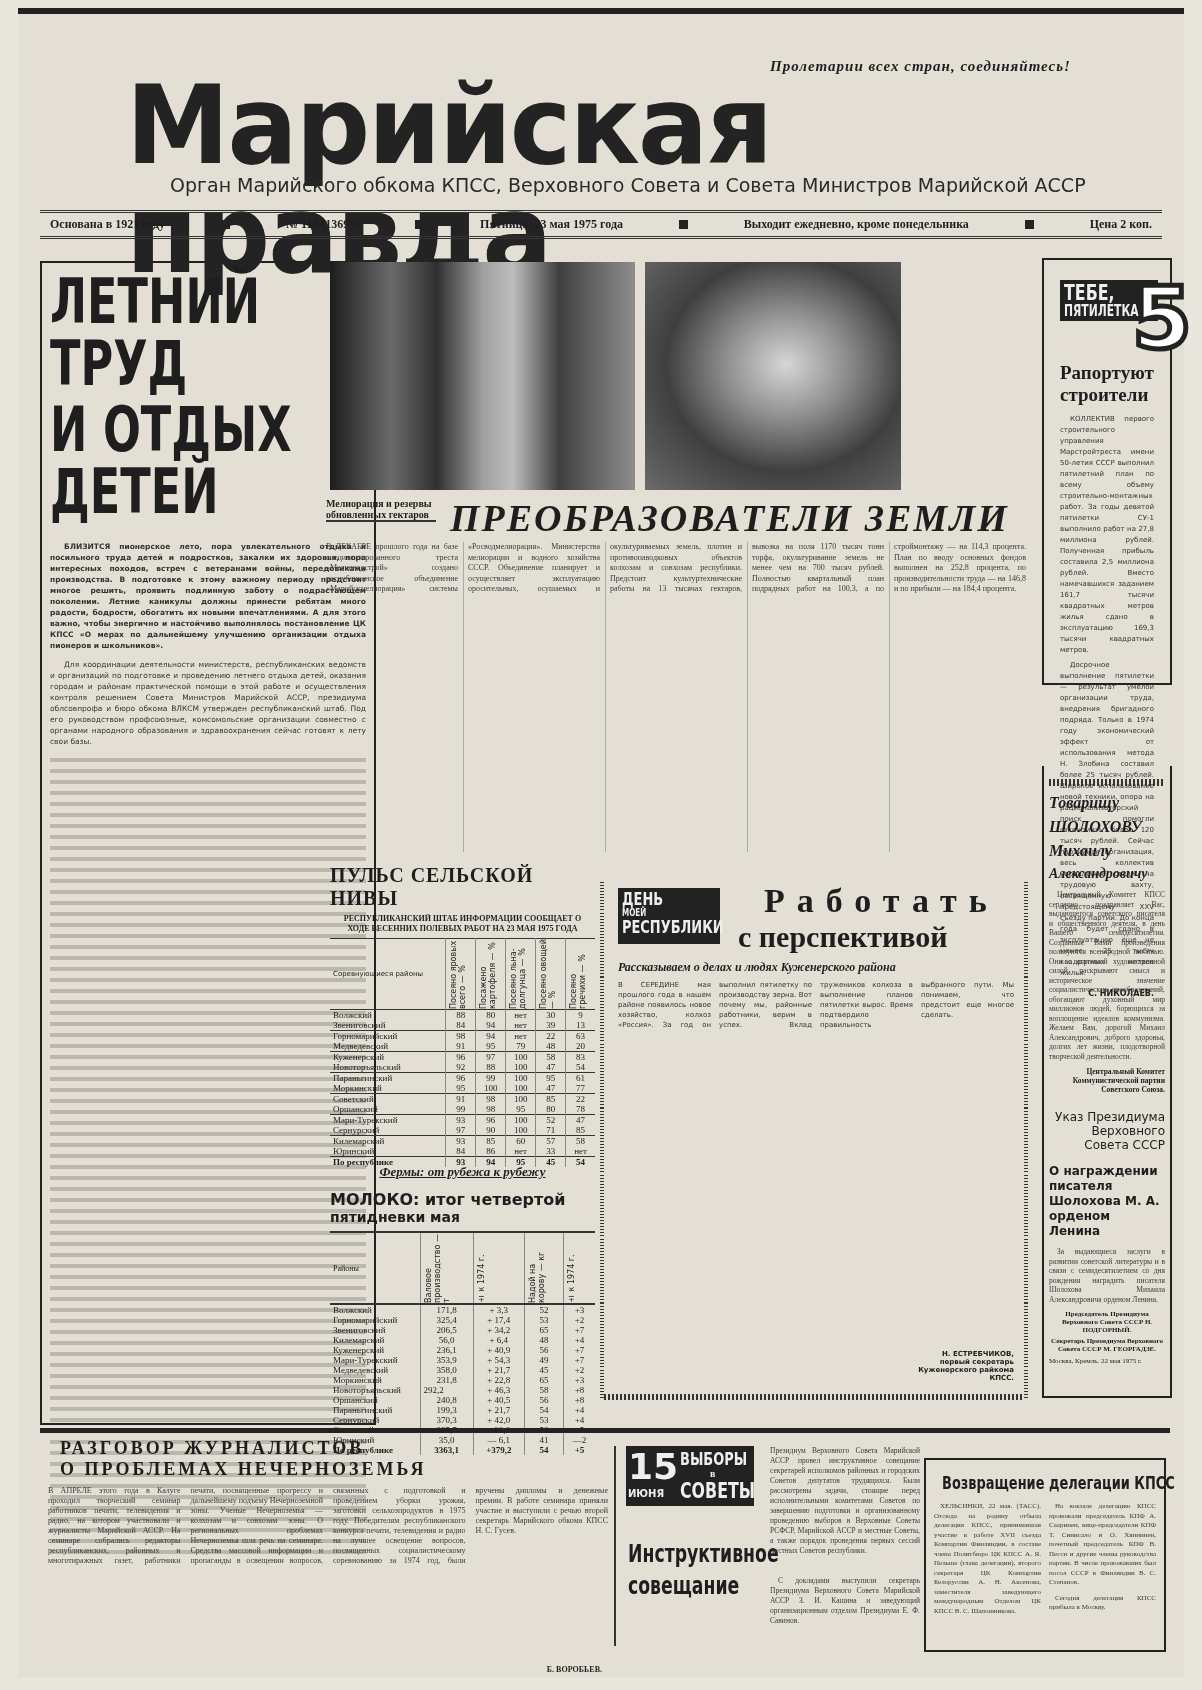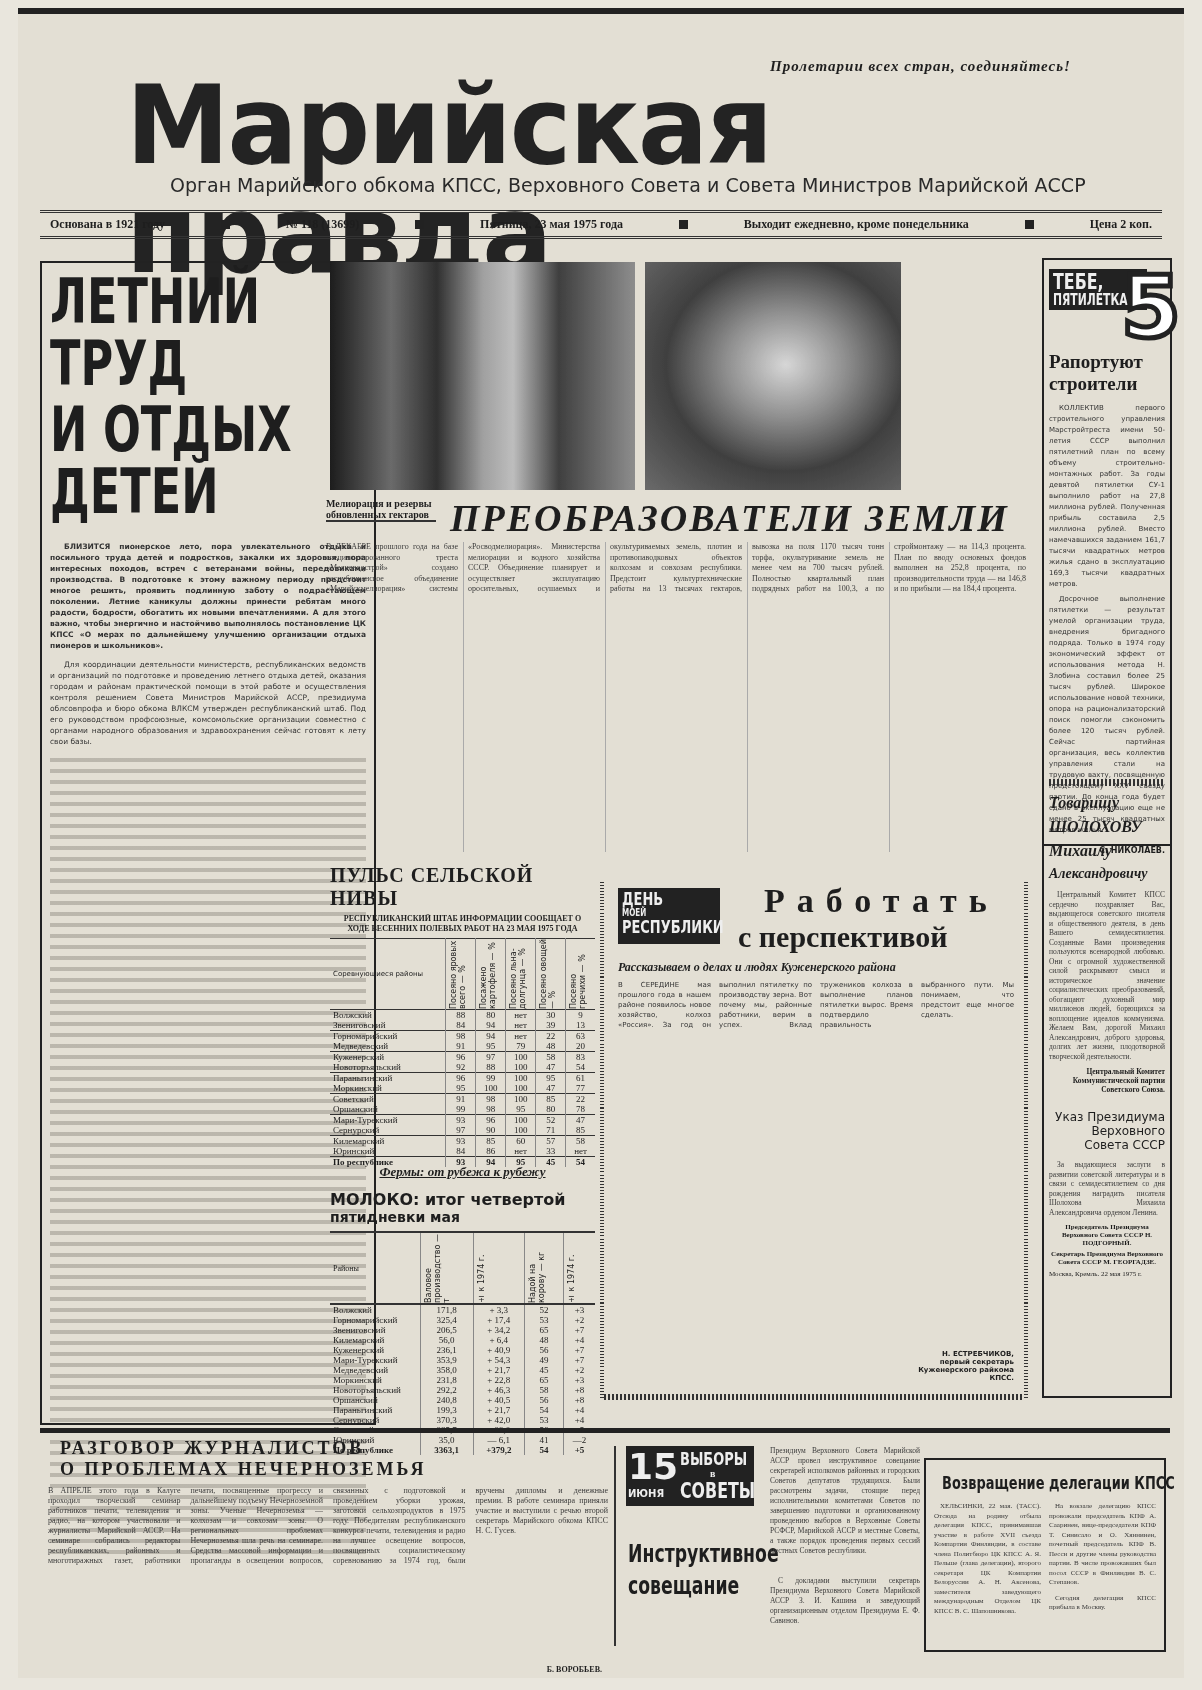--- a/index.html
+++ b/index.html
@@ -57,21 +57,21 @@
 
   <div class="abs" style="left:308px;top:484px;width:700px;height:360px;">
     <div class="abs" style="left:0;top:0;width:110px;border-bottom:2px solid #333;">
       <div style="font-size:10px;font-weight:bold;">Мелиорация и резервы</div>
       <div style="font-size:10px;font-weight:bold;">обновленных гектаров</div>
     </div>
     <div class="abs" style="left:124px;top:-2px;font-size:38px;font-weight:bold;font-style:italic;letter-spacing:2px;">ПРЕОБРАЗОВАТЕЛИ ЗЕМЛИ</div>
     <div class="abs txt" style="left:0;top:44px;width:700px;height:310px;column-count:5;column-gap:10px;column-rule:1px solid #aaa;overflow:hidden;">В ДЕКАБРЕ прошлого года на базе специализированного треста «Мелиоводстрой» создано республиканское объединение «Марийскмелиорация» системы «Росводмелиорация». Министерства мелиорации и водного хозяйства СССР. Объединение планирует и осуществляет эксплуатацию оросительных, осушаемых и окультуриваемых земель, плотин и противопаводковых объектов колхозам и совхозам республики. Предстоит культуртехнические работы на 13 тысячах гектаров, вывозка на поля 1170 тысяч тонн торфа, окультуривание земель не менее чем на 700 тысяч рублей. Полностью квартальный план подрядных работ на 100,3, а по строймонтажу — на 114,3 процента. План по вводу основных фондов выполнен на 252,8 процента, по производительности труда — на 146,8 и по прибыли — на 184,4 процента.</div>
   </div>
 
-  <div class="abs box" style="left:1024px;top:244px;width:130px;height:588px;padding:5px;">
+  <div class="abs box" style="left:1024px;top:244px;width:130px;height:427px;padding:16px;">
     <div style="position:relative;height:80px;">
       <div class="abs" style="left:0;top:4px;background:#222;color:#eee;padding:2px 4px;">
         <div class="hdr-cond" style="font-size:22px;width:80px;">ТЕБЕ,</div>
         <div class="hdr-cond" style="font-size:15px;width:90px;">ПЯТИЛЕТКА</div>
       </div>
       <div class="abs" style="left:72px;top:-8px;font-size:86px;font-weight:900;font-family:'DejaVu Sans',sans-serif;color:#fff;-webkit-text-stroke:5px #222;">5</div>
     </div>
     <div style="font-size:19px;font-weight:bold;margin-top:6px;">Рапортуют</div>
     <div style="font-size:19px;font-weight:bold;margin-bottom:8px;">строители</div>
     <p class="sans-txt" style="text-indent:10px;font-size:7px;">КОЛЛЕКТИВ первого строительного управления Марстройтреста имени 50-летия СССР выполнил пятилетний план по всему объему строительно-монтажных работ. За годы девятой пятилетки СУ-1 выполнило работ на 27,8 миллиона рублей. Полученная прибыль составила 2,5 миллиона рублей. Вместо намечавшихся заданием 161,7 тысячи квадратных метров жилья сдано в эксплуатацию 169,3 тысячи квадратных метров.</p>
@@ -83,20 +83,21 @@
     <div class="hatch" style="height:7px;margin:8px 0;"></div>
     <div style="font-size:16px;font-weight:bold;font-style:italic;">Товарищу</div>
     <div style="font-size:16px;font-weight:bold;font-style:italic;margin-top:6px;">ШОЛОХОВУ</div>
     <div style="font-size:16px;font-weight:bold;font-style:italic;margin-top:6px;">Михаилу</div>
     <div style="font-size:14px;font-weight:bold;font-style:italic;margin-top:6px;">Александровичу</div>
     <p class="txt" style="margin-top:8px;text-indent:8px;font-size:7.5px;line-height:9.5px;">Центральный Комитет КПСС сердечно поздравляет Вас, выдающегося советского писателя и общественного деятеля, в день Вашего семидесятилетия. Созданные Вами произведения пользуются всенародной любовью. Они с огромной художественной силой раскрывают смысл и историческое значение социалистических преобразований, обогащают духовный мир миллионов людей, борющихся за воплощение идеалов коммунизма. Желаем Вам, дорогой Михаил Александрович, доброго здоровья, долгих лет жизни, плодотворной творческой деятельности.</p>
     <p style="font-size:7.5px;font-weight:bold;text-align:right;margin-top:6px;">Центральный Комитет Коммунистической партии Советского Союза.</p>
     <div style="font-family:'DejaVu Sans',sans-serif;font-size:12px;text-align:right;margin-top:16px;">Указ Президиума</div>
     <div style="font-family:'DejaVu Sans',sans-serif;font-size:12px;text-align:right;">Верховного</div>
     <div style="font-family:'DejaVu Sans',sans-serif;font-size:12px;text-align:right;">Совета СССР</div>
+    <div style="font-family:'DejaVu Sans',sans-serif;font-size:12px;font-weight:bold;margin-top:12px;line-height:15px;">О награждении писателя Шолохова М. А. орденом Ленина</div>
     <p class="txt" style="margin-top:8px;font-size:7.5px;line-height:9.5px;text-indent:8px;">За выдающиеся заслуги в развитии советской литературы и в связи с семидесятилетием со дня рождения наградить писателя Шолохова Михаила Александровича орденом Ленина.</p>
     <p style="font-size:7px;font-weight:bold;text-align:center;margin-top:6px;">Председатель Президиума Верховного Совета СССР Н. ПОДГОРНЫЙ.</p>
     <p style="font-size:7px;font-weight:bold;text-align:center;margin-top:3px;">Секретарь Президиума Верховного Совета СССР М. ГЕОРГАДЗЕ.</p>
     <p style="font-size:7px;margin-top:4px;">Москва, Кремль. 22 мая 1975 г.</p>
   </div>
 
   <div class="abs" style="left:312px;top:850px;width:265px;">
     <div style="font-size:20px;font-weight:bold;letter-spacing:1px;">ПУЛЬС СЕЛЬСКОЙ НИВЫ</div>
     <div style="font-size:8px;font-weight:bold;text-align:center;margin:4px 12px;line-height:10px;">РЕСПУБЛИКАНСКИЙ ШТАБ ИНФОРМАЦИИ СООБЩАЕТ О ХОДЕ ВЕСЕННИХ ПОЛЕВЫХ РАБОТ НА 23 МАЯ 1975 ГОДА</div>
     <table style="width:100%;margin-top:2px;border-top:1px solid #333;">
@@ -319,21 +320,21 @@
           </tr>
           <tr>
             <td style="text-align: left; line-height: 10px;">Моркинский</td>
             <td class="col-rule" style="text-align: center; line-height: 10px;">231,8</td>
             <td class="col-rule" style="text-align: center; line-height: 10px;">+ 22,8</td>
             <td class="col-rule" style="text-align: center; line-height: 10px;">65</td>
             <td class="col-rule" style="text-align: center; line-height: 10px;">+3</td>
           </tr>
           <tr>
             <td style="text-align: left; line-height: 10px;">Новоторъяльский</td>
-            <td class="col-rule" style="text-align: center; line-height: 10px;">292,2</td>
+            <td class="col-rule" style="line-height: 10px;">292,2</td>
             <td class="col-rule" style="text-align: center; line-height: 10px; margin-top: 48px;">+ 46,3</td>
             <td class="col-rule" style="text-align: center; line-height: 10px;">58</td>
             <td class="col-rule" style="text-align: center; line-height: 10px;">+8</td>
           </tr>
           <tr>
             <td style="text-align: left; line-height: 10px;">Оршанский</td>
             <td class="col-rule" style="text-align: center; line-height: 10px;">240,8</td>
             <td class="col-rule" style="text-align: center; line-height: 10px;">+ 40,5</td>
             <td class="col-rule" style="text-align: center; line-height: 10px;">56</td>
             <td class="col-rule" style="text-align: center; line-height: 10px;">+8</td>

